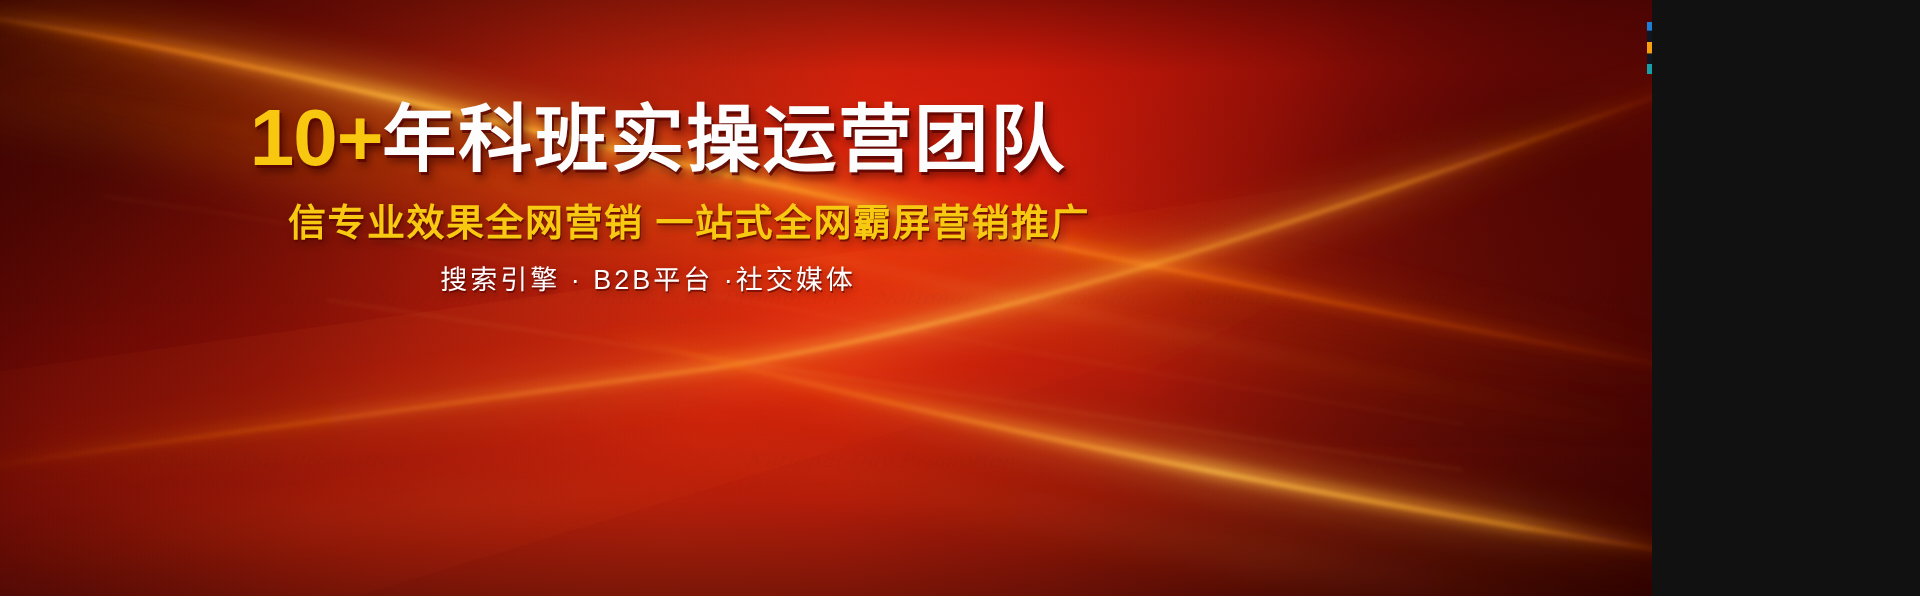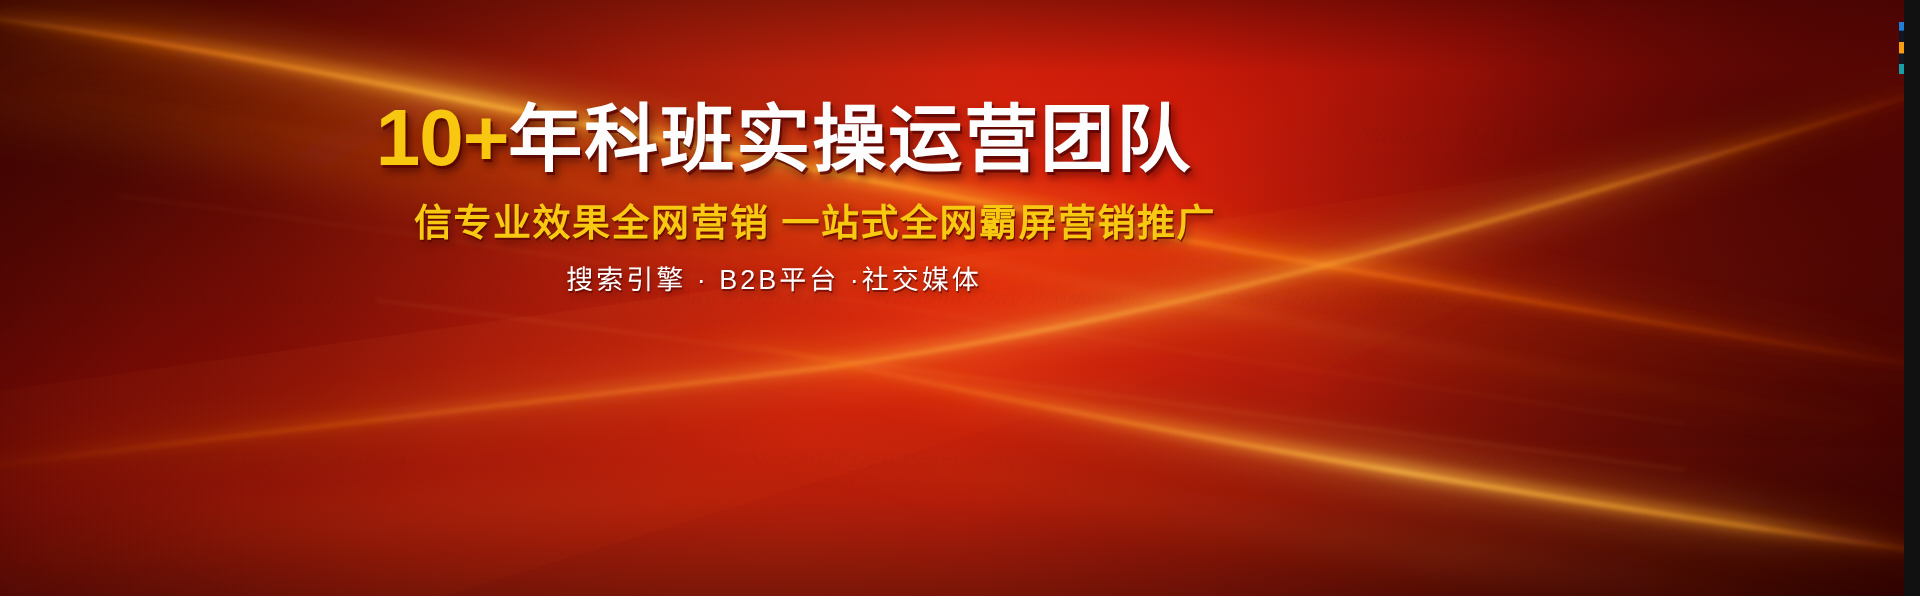--- a/index.html
+++ b/index.html
@@ -1,21 +1,21 @@
 <!DOCTYPE html>
 <html lang="zh-CN"><head>
 <meta charset="utf-8">
 <title>Banner</title>
 <style>
   html,body{margin:0;padding:0;background:#111;}
   *{box-sizing:border-box;}
 
   .banner{
     position:relative;
-    width:1904px;
+    width:1652px;
     height:596px;
     overflow:hidden;
     font-family:"Liberation Sans","DejaVu Sans",sans-serif;
     background:#c01208;
   }
 
   
   .bg-base{
     position:absolute; inset:0;
     background:

